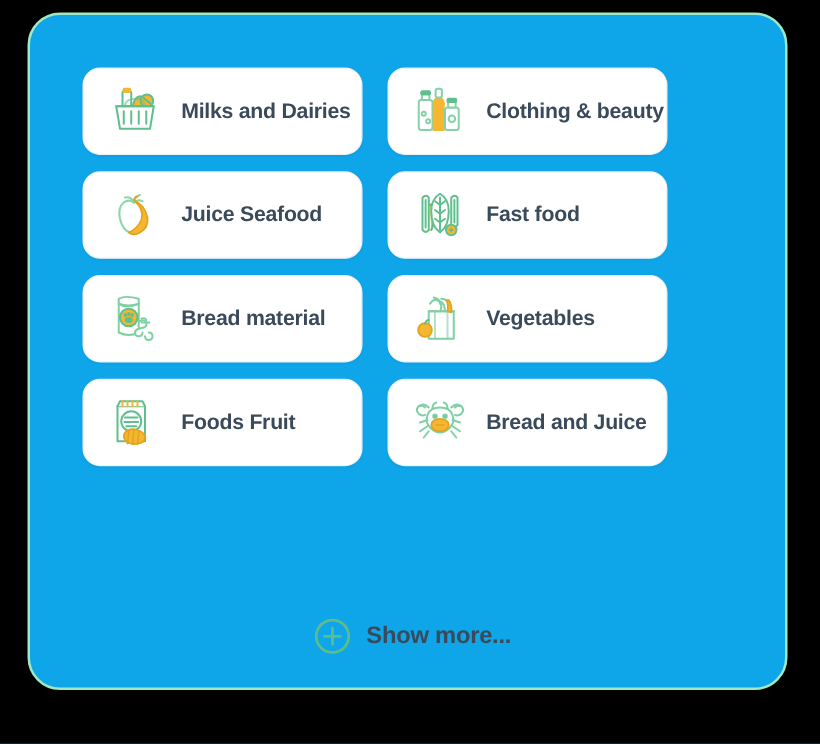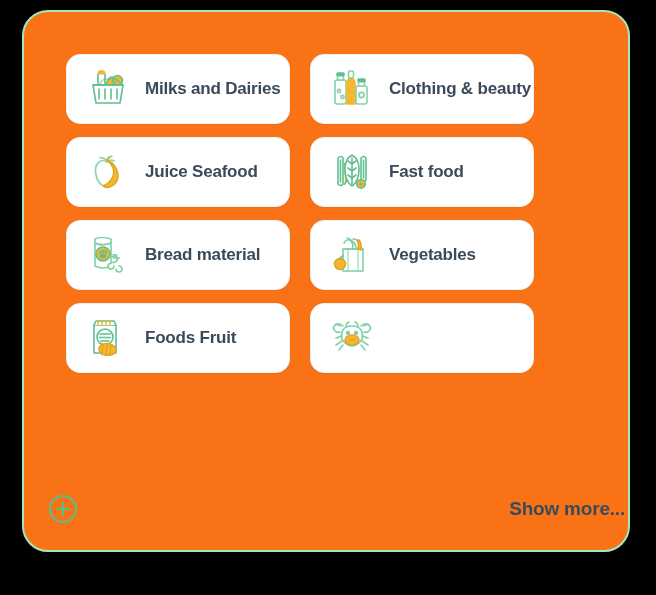--- a/index.html
+++ b/index.html
@@ -13,21 +13,21 @@
     font-family: "Liberation Sans", sans-serif;
     overflow: hidden;
   }
 
   #app {
     position: absolute;
     left: 22px;
     top: 10px;
     width: 608px;
     height: 542px;
-    background: #f97316;
+    background: #0ea5e9;
     border: 2px solid #9fe8c2;
     border-radius: 26px;
     box-sizing: border-box;
     box-shadow: 0 14px 26px rgba(0,0,0,0.55);
     padding-left: 44px;
   }
 
   .category-grid {
     position: absolute;
     left: 42px;
@@ -67,25 +67,25 @@
     font-size: 17px;
     font-weight: 700;
     color: #3b4a5a;
     letter-spacing: -0.2px;
     white-space: nowrap;
   }
 
   .show-more {
     position: absolute;
     left: 0;
-    right: 3px;
+    right: 16px;
     top: 482px;
     display: flex;
     align-items: center;
-    justify-content: space-between;
+    justify-content: center;
     cursor: pointer;
     margin-left: 24px;
   }
   .plus-icon {
     width: 30px;
     height: 30px;
     flex: 0 0 30px;
   }
   .show-more-label {
     margin-left: 12px;
@@ -254,20 +254,21 @@
             <path d="M16 11 q0-4 3-5 M28 11 q0-4-3-5"></path>
             <circle cx="18" cy="17" r="1.4" fill="#5fbf8f"></circle>
             <circle cx="26" cy="17" r="1.4" fill="#5fbf8f"></circle>
             <path d="M12 20 l-6 2 M12 25 l-6 4 M13 29 l-4 5"></path>
             <path d="M32 20 l6 2 M32 25 l6 4 M31 29 l4 5"></path>
           </g>
           <ellipse cx="22" cy="24" rx="7" ry="5" fill="#f5b731" stroke="#e2a41f" stroke-width="1.4"></ellipse>
           <path d="M19 24 h6" fill="none" stroke="#e2a41f" stroke-width="1.3" stroke-linecap="round"></path>
         </svg>
       </span>
+      <span class="card-label">Bread and Juice</span>
     </div>
 
   </div>
 
   <div class="show-more">
     <span class="plus-icon">
       <svg width="30" height="30" viewBox="0 0 30 30">
         <circle cx="15" cy="15" r="13" fill="none" stroke="#5cbd8a" stroke-width="2.2"></circle>
         <path d="M15 8.5 V21.5 M8.5 15 H21.5" stroke="#5cbd8a" stroke-width="2.2" stroke-linecap="round"></path>
       </svg>

